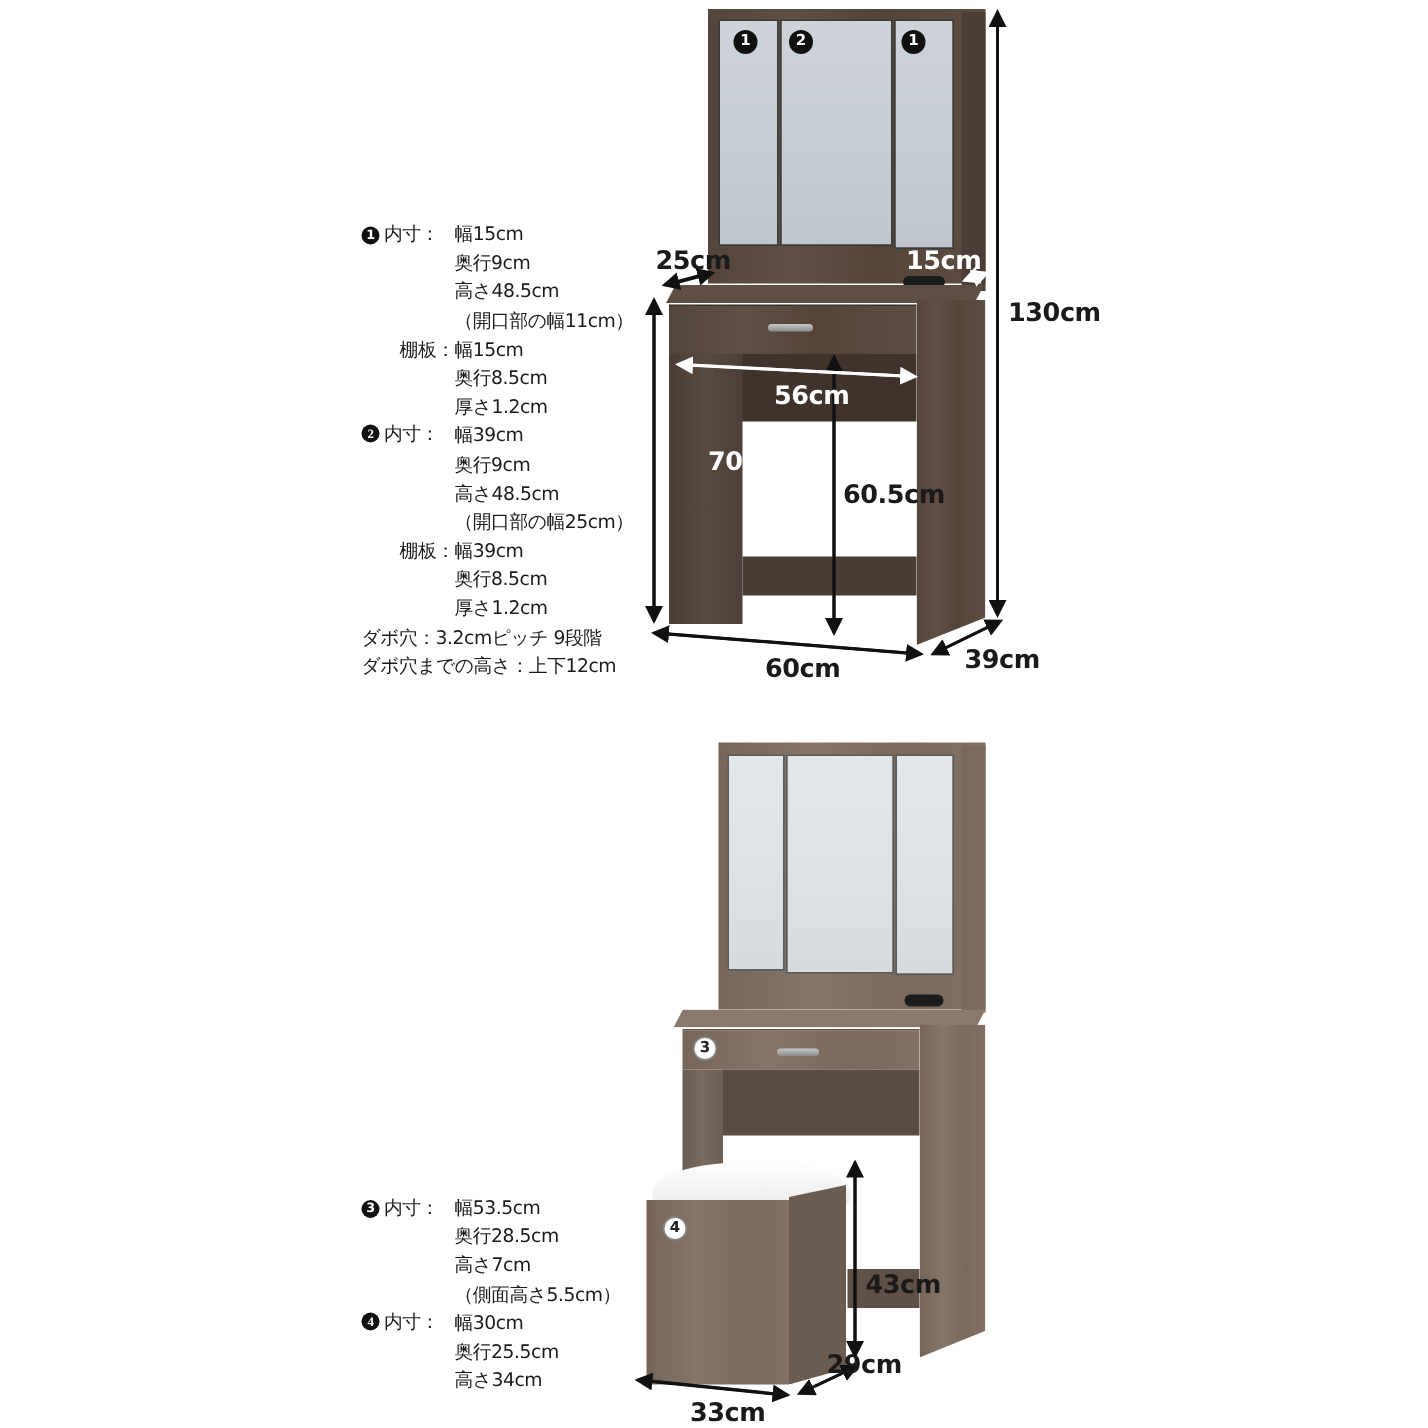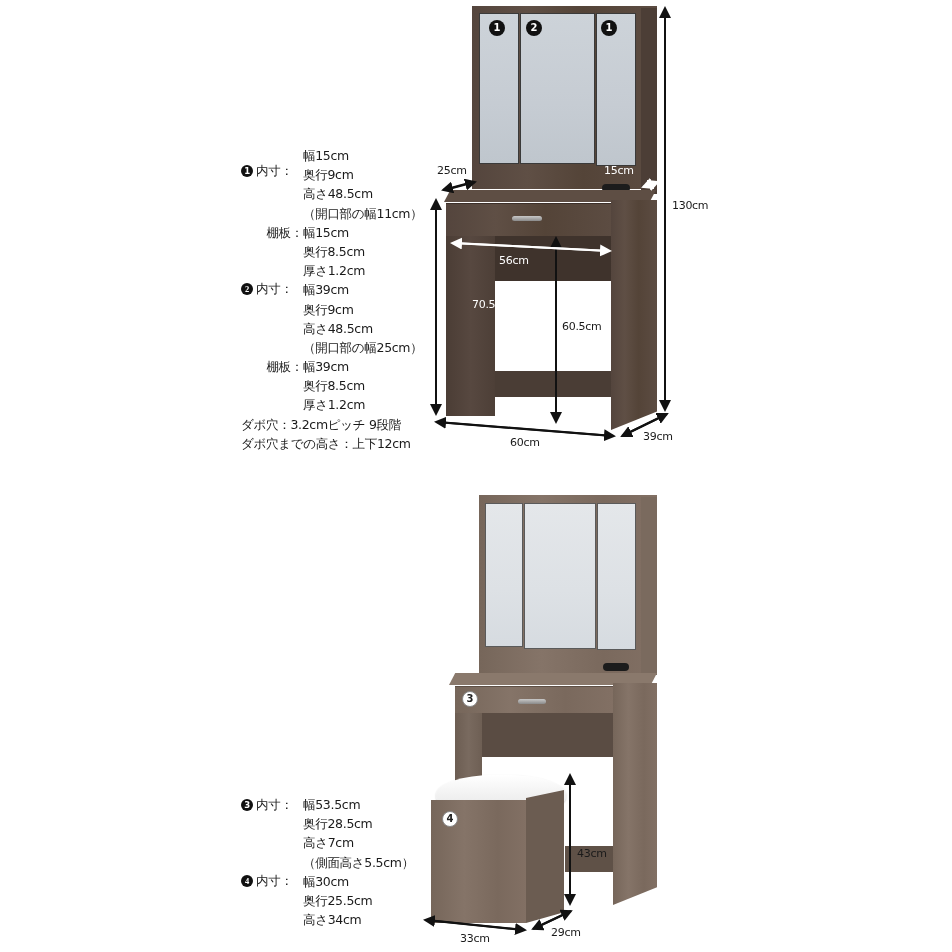--- a/index.html
+++ b/index.html
@@ -3,40 +3,40 @@
   <meta charset="utf-8">
   <style>
     * { margin: 0; padding: 0; box-sizing: border-box; }
     html, body { width: 952px; height: 952px; background: #ffffff; overflow: hidden; }
     body { position: relative; font-family: "DejaVu Sans", sans-serif; color: #1a1a1a; }
     .abs { position: absolute; }
     .spec { position: absolute; font-size: 12.5px; line-height: 19.2px; letter-spacing: -0.3px; white-space: nowrap; }
     .spec .row { display: flex; height: 19.2px; }
     .spec .lbl { width: 62px; text-align: right; padding-right: 0; }
     .spec .badge { display: inline-block; width: 12px; height: 12px; border-radius: 50%; background: #111; color: #fff; font-size: 8.5px; line-height: 12px; text-align: center; font-weight: bold; margin-right: 3px; vertical-align: 1px; }
-    .dim { position: absolute; font-size: 11px; letter-spacing: -0.3px; white-space: nowrap; color: #1a1a1a; }
+    .dim { position: absolute; font-size: 17px; letter-spacing: -0.3px; white-space: nowrap; color: #1a1a1a; font-weight: bold; }
     .dim.light { color: #ffffff; }
     .wood-dark { background: linear-gradient(90deg, #54453d 0%, #5f4f45 30%, #544438 60%, #5c4c42 100%); }
     .wood-mid { background: linear-gradient(90deg, #4b3d35 0%, #574840 50%, #4d3f37 100%); }
     .wood-light { background: linear-gradient(90deg, #76665a 0%, #857468 35%, #7a695d 70%, #827064 100%); }
     .wood-light2 { background: linear-gradient(90deg, #6c5d52 0%, #796a5f 50%, #6e5f54 100%); }
     .mirror { background: linear-gradient(180deg, #cdd3d9 0%, #c6ccd3 60%, #bfc6cd 100%); border: 1px solid #3a3a3a; }
     .mirror2 { background: linear-gradient(180deg, #e4e7ea 0%, #dde1e5 60%, #d6dbe0 100%); border: 1px solid #5a5a5a; }
     .num { position: absolute; width: 16px; height: 16px; border-radius: 50%; background: #111; color: #fff; font-size: 10px; font-weight: bold; line-height: 16px; text-align: center; }
     .num.white { background: #fff; color: #222; border: 1px solid #888; width: 16px; height: 16px; line-height: 14px; }
     .handle { position: absolute; height: 5px; border-radius: 3px; background: linear-gradient(180deg, #c8c8c8, #8a8a8a); }
     .outlet { position: absolute; height: 8px; border-radius: 4px; background: #1c1c1c; }
     .arrow-svg { position: absolute; overflow: visible; }
   </style>
 </head>
 <body>
 
 <div class="spec" style="left:241px; top:146px;">
   <div class="row">
-    <span class="lbl" style="width:62px; text-align:left;margin-top:15px;"><span class="badge">1</span><span>内寸：</span></span>
+    <span class="lbl" style="width:62px; text-align:left;"><span class="badge">1</span><span>内寸：</span></span>
     <span>幅15cm</span>
   </div>
   <div class="row">
       <span class="lbl"></span>
       <span>奥行9cm</span>
     </div>
   <div class="row">
       <span class="lbl"></span>
       <span>高さ48.5cm</span>
     </div>
@@ -183,21 +183,21 @@
     <line x1="473" y1="182" x2="443" y2="190" stroke="#111" stroke-width="2" marker-end="url(#ah)"></line>
     <line x1="445" y1="190" x2="475" y2="182" stroke="#111" stroke-width="2" marker-end="url(#ah)"></line>
 
     <line x1="656" y1="182" x2="643" y2="187" stroke="#fff" stroke-width="2" marker-end="url(#ahw)"></line>
     <line x1="645" y1="187" x2="658" y2="182" stroke="#fff" stroke-width="2" marker-end="url(#ahw)"></line>
   </svg>
 
   <div class="dim" style="left:437px; top:164px;">25cm</div>
   <div class="dim light" style="left:604px; top:164px;">15cm</div>
   <div class="dim" style="left:672px; top:199px;">130cm</div>
-  <div class="dim light" style="left:499px; top:254px;">56cm</div>
+  <div class="dim light" style="left:516px; top:254px;">56cm</div>
   <div class="dim light" style="left:448px; top:298px;margin-left:24px;">70.5cm</div>
   <div class="dim" style="left:562px; top:320px;">60.5cm</div>
   <div class="dim" style="left:510px; top:436px;">60cm</div>
   <div class="dim" style="left:643px; top:430px;">39cm</div>
 </div>
 
 <div>
   <div class="abs wood-light" style="left:479px; top:495px; width:178px; height:178px;"></div>
   <div class="abs" style="left:641px; top:497px; width:16px; height:178px; background:#7a6a5e;"></div>
   <div class="abs mirror2" style="left:485px; top:503px; width:38px; height:144px;"></div>
@@ -228,14 +228,14 @@
     <line x1="570" y1="902" x2="570" y2="775" stroke="#111" stroke-width="2" marker-end="url(#ah2)"></line>
     <line x1="570" y1="777" x2="570" y2="904" stroke="#111" stroke-width="2" marker-end="url(#ah2)"></line>
     <line x1="523" y1="930" x2="425" y2="920" stroke="#111" stroke-width="2" marker-end="url(#ah2)"></line>
     <line x1="427" y1="920" x2="525" y2="930" stroke="#111" stroke-width="2" marker-end="url(#ah2)"></line>
     <line x1="569" y1="912" x2="533" y2="929" stroke="#111" stroke-width="2" marker-end="url(#ah2)"></line>
     <line x1="535" y1="928" x2="571" y2="911" stroke="#111" stroke-width="2" marker-end="url(#ah2)"></line>
   </svg>
 
   <div class="dim" style="left:577px; top:830px;margin-top:17px;">43cm</div>
   <div class="dim" style="left:460px; top:932px;">33cm</div>
-  <div class="dim" style="left:551px; top:926px;">29cm</div>
+  <div class="dim" style="left:551px; top:900px;">29cm</div>
 </div>
 
 </body></html>

